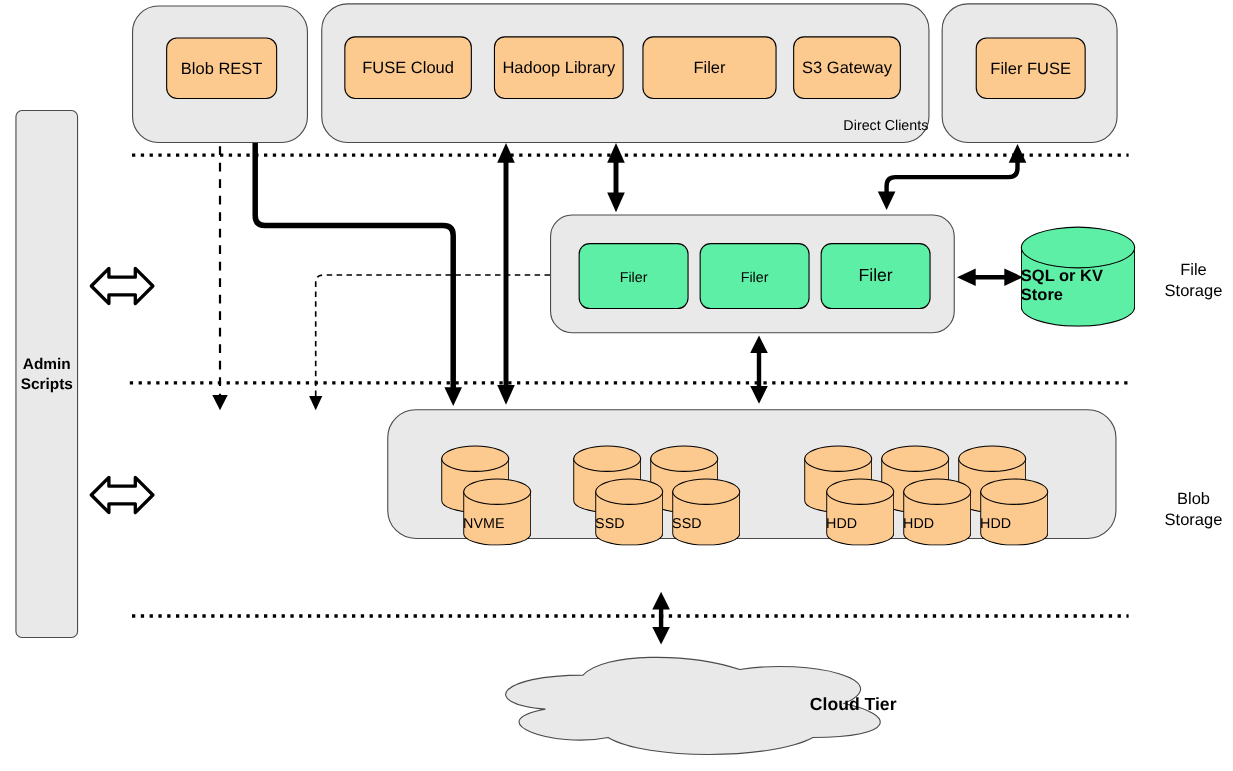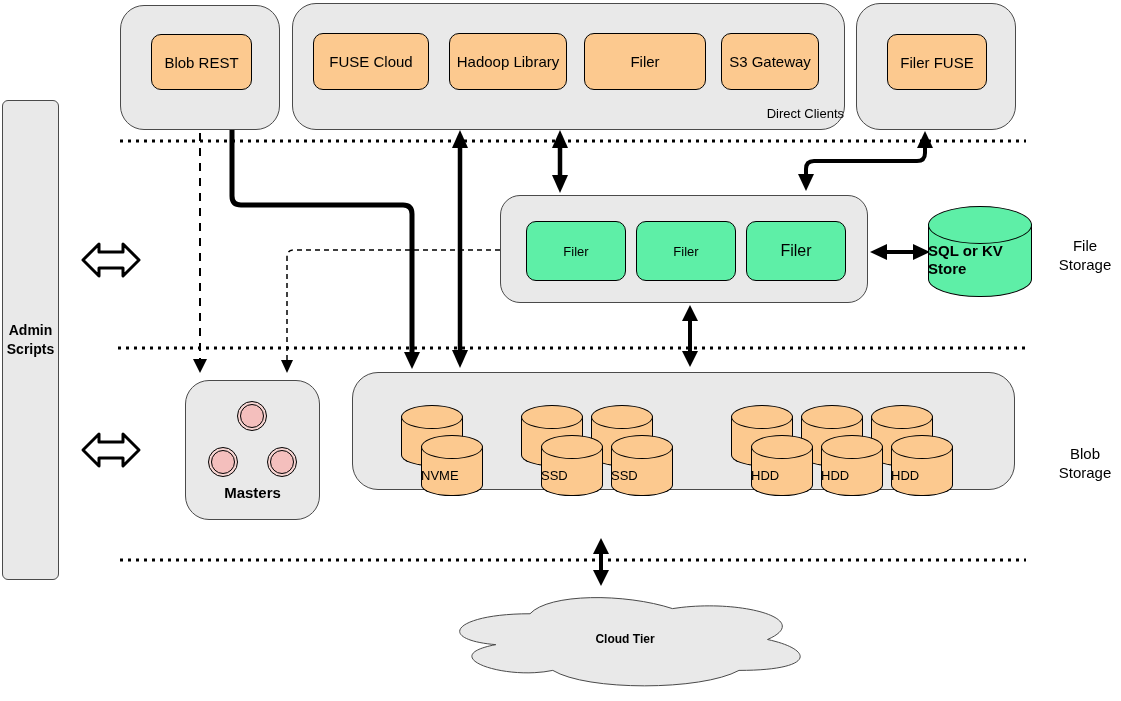--- a/index.html
+++ b/index.html
@@ -19,21 +19,21 @@
     font-size:15px;text-align:center;
   }
   .node.orange{background:var(--orange,#FCC98F);}
   .node.green{background:var(--green,#5EEFA7);font-size:13px;}
   .node.green.big{font-size:16px;}
   .group-label{
     position:absolute;left:0;right:0;bottom:8px;text-align:right;font-size:13px;
   }
   
   .admin{
-    position:absolute;left:2px;top:100px;width:57px;height:480px;
+    position:absolute;left:14px;top:100px;width:57px;height:480px;
     background:var(--container-gray,#E9E9E9);border:1px solid #4a4a4a;border-radius:6px;
     box-sizing:border-box;display:flex;align-items:center;justify-content:center;
     font-weight:bold;font-size:14px;text-align:center;line-height:1.35;
   }
   
   .tier-label{
     position:absolute;width:78px;text-align:center;font-size:15px;line-height:19px;
   }
   
   .m-circle{
@@ -66,21 +66,21 @@
     width:102px;height:72px;top:18px;background:var(--green,#5EEFA7);
     border-radius:0 0 51px 51px / 0 0 18px 18px;
   }
   .cyl.lg .cyl-top{width:102px;height:36px;background:var(--green,#5EEFA7);}
   .cyl.lg .cyl-label{
     width:104px;top:36px;font-size:15px;font-weight:bold;line-height:18px;
   }
   
   .cloud{position:absolute;left:435px;top:588px;width:380px;height:105px;}
   .cloud-label{
-    position:absolute;left:0;right:0;top:44px;text-align:center;font-weight:bold;font-size:12px;
+    position:absolute;left:0;right:0;top:44px;text-align:right;font-weight:bold;font-size:16px;
   }
   .connectors{position:absolute;left:0;top:0;pointer-events:none;}
 </style>
 </head>
 <body>
 
 <div class="canvas">
 
   <div class="group" style="left:120px;top:5px;width:160px;height:125px;">
     <div class="node orange" style="left:30px;top:28px;width:101px;height:56px;">
@@ -127,32 +127,20 @@
   </div>
 
   <div class="cyl lg" style="left:928px;top:206px;">
     <i class="cyl-body"></i>
     <i class="cyl-top"></i>
     <span class="cyl-label">SQL or KV Store</span>
   </div>
 
   <div class="tier-label" style="left:1046px;top:236px;">File Storage</div>
 
-  <div class="group" style="left:185px;top:380px;width:135px;height:140px;">
-    <div class="m-circle" style="left:51px;top:20px;">
-        <i class="inner"></i>
-      </div>
-    <div class="m-circle" style="left:22px;top:66px;">
-        <i class="inner"></i>
-      </div>
-    <div class="m-circle" style="left:81px;top:66px;">
-        <i class="inner"></i>
-      </div>
-    <div class="masters-label">Masters</div>
-  </div>
 
   <div class="group" style="left:352px;top:372px;width:663px;height:118px;border-radius:26px;">
 
     <div class="cyl" style="left:48px;top:32px;">
         <i class="cyl-body"></i>
         <i class="cyl-top"></i>
       </div>
     <div class="cyl" style="left:168px;top:32px;">
         <i class="cyl-body"></i>
         <i class="cyl-top"></i>

